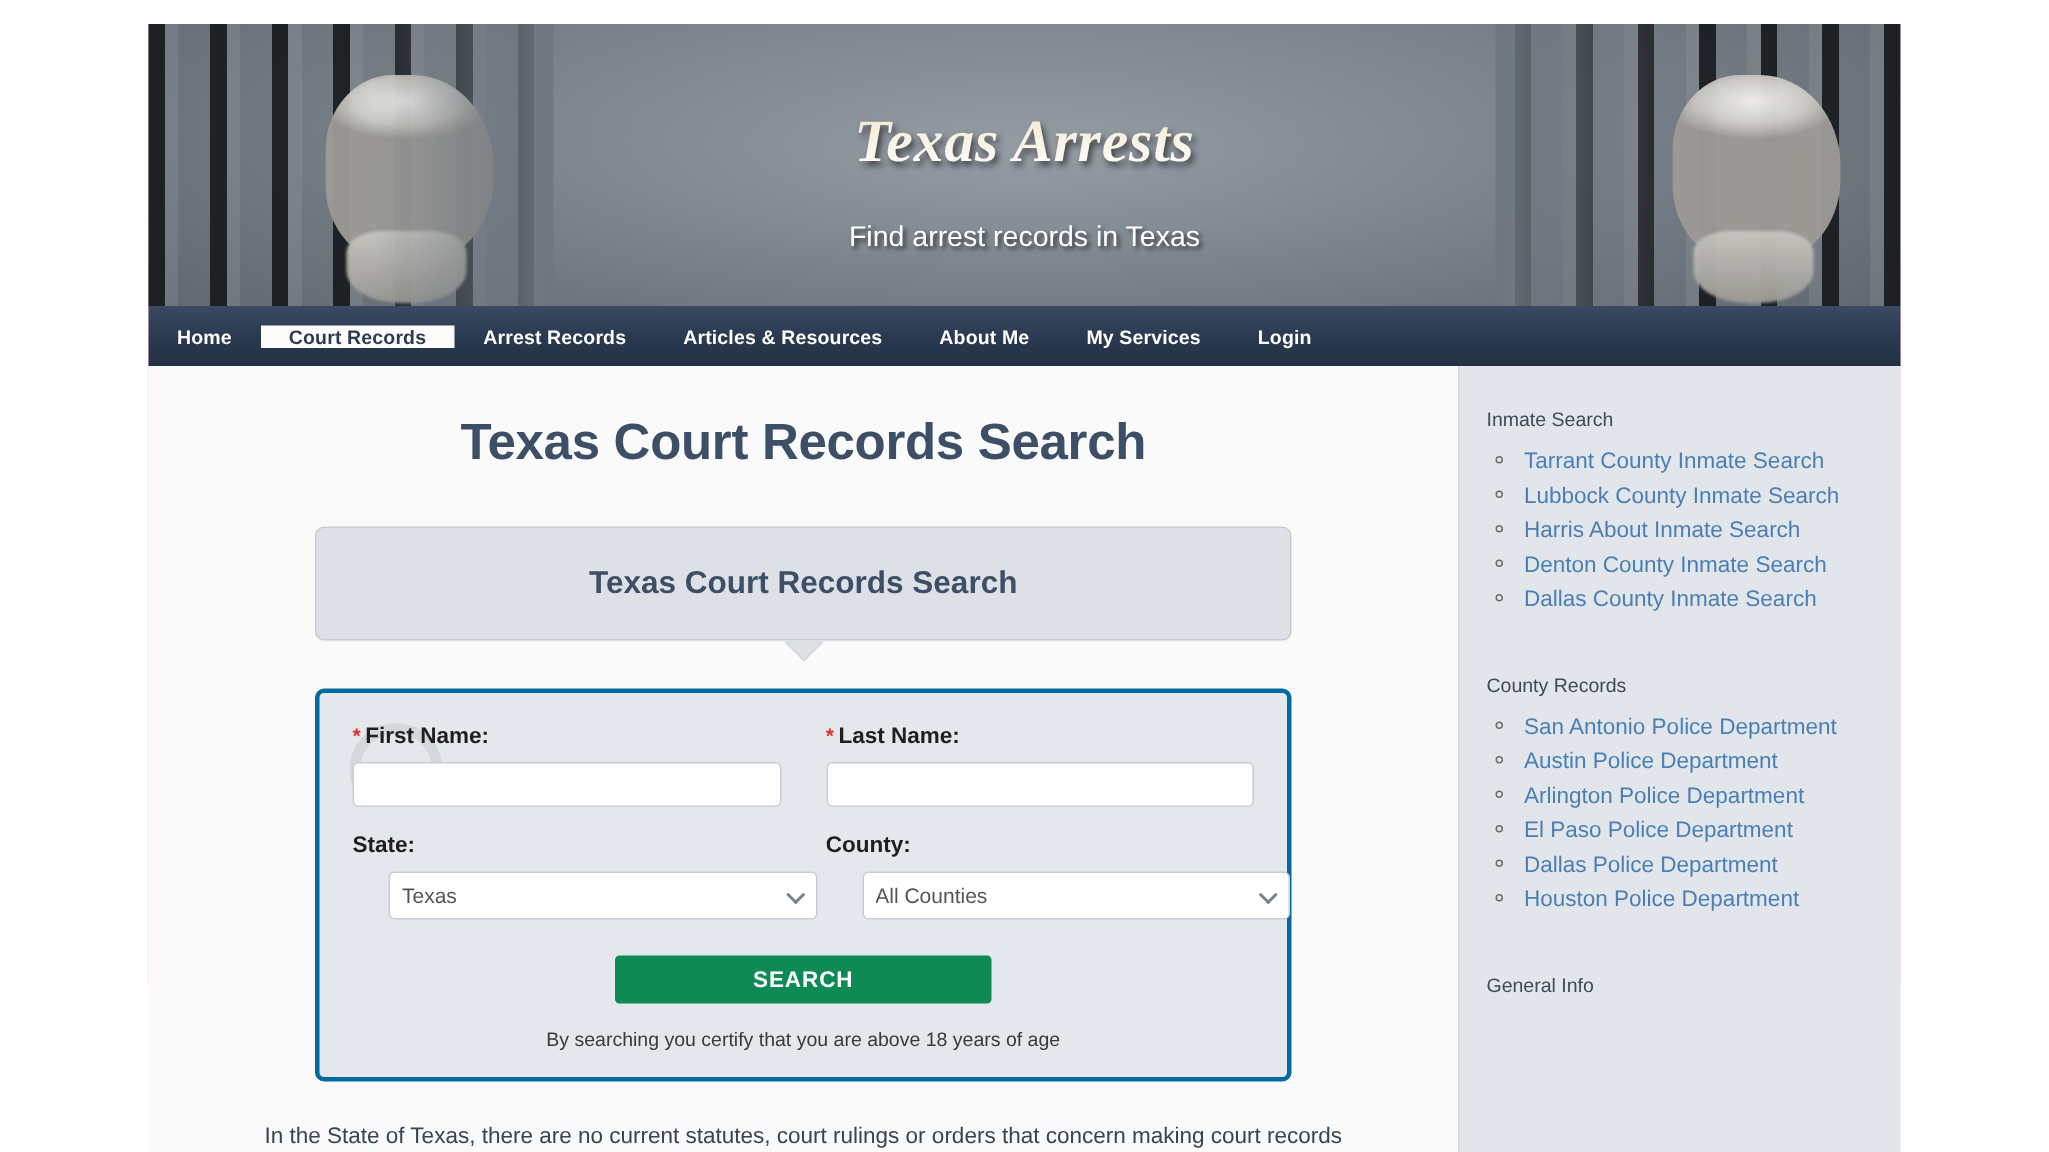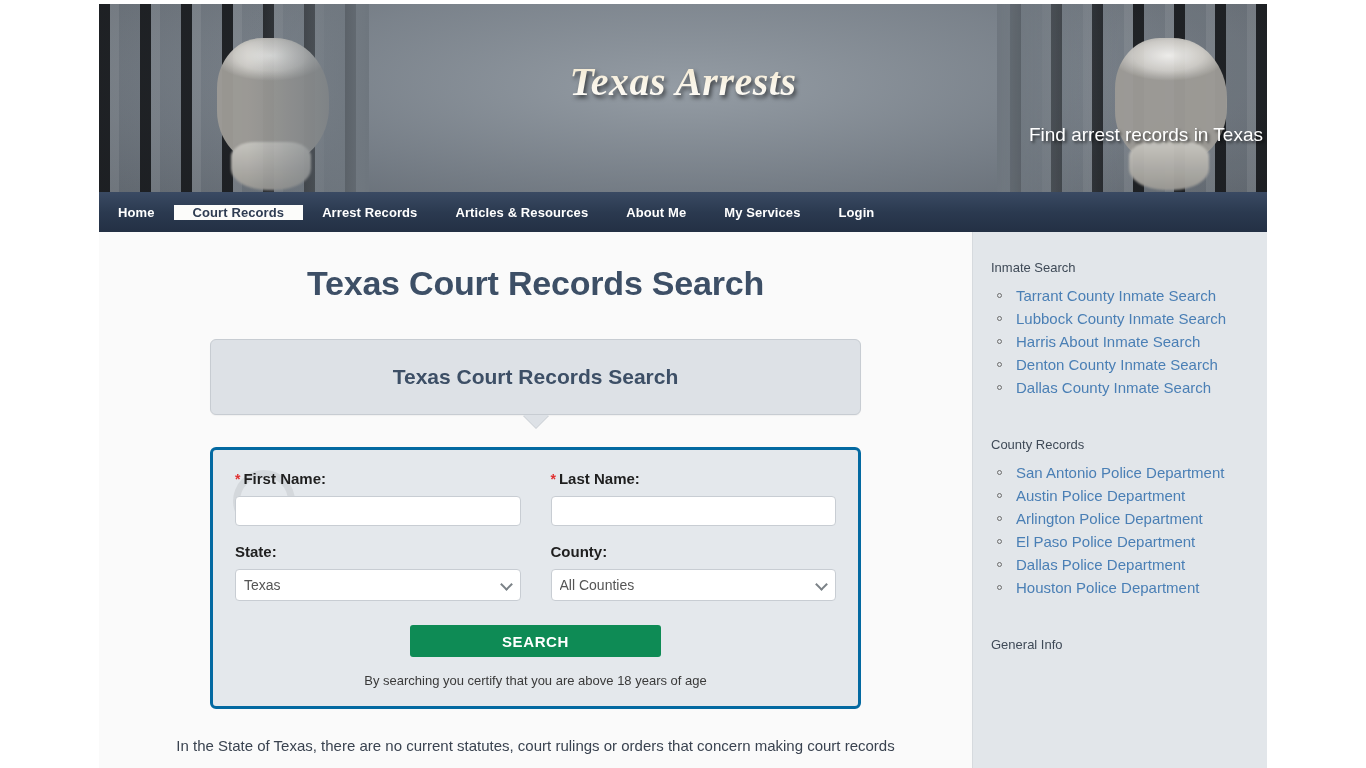--- a/index.html
+++ b/index.html
@@ -11,21 +11,21 @@
     overflow: hidden;
   }
   #page {
     position: relative;
     width: 1366px; height: 768px;
     background: #ffffff;
   }
   
   .container {
     position: absolute;
-    left: 99px; top: 4px;
+    left: 99px; top: 16px;
     width: 1168px;
     height: 640px;
     background: #f9a8d4;
   }
   
   .banner {
     position: relative;
     width: 1168px; height: 188px;
     overflow: hidden;
     background: #6e767e;
@@ -88,27 +88,26 @@
     line-height: 44px;
     letter-spacing: 0.5px;
     background: linear-gradient(180deg, #ffffff 0%, #fdf8e8 42%, #f4ead2 62%, #ffffff 100%);
     -webkit-background-clip: text;
     background-clip: text;
     color: transparent;
     -webkit-text-fill-color: transparent;
     filter: drop-shadow(2px 3px 2px rgba(0,0,0,0.55));
   }
   .site-tagline {
-    margin: 4px;
+    margin: 16px;
     padding-top: 16px;
     font-size: 19px;
     font-weight: normal;
     color: #ffffff;
     text-shadow: 2px 2px 3px rgba(0,0,0,0.6);
-    text-align: right;
   }
   
   .nav {
     position: relative;
     width: 1168px; height: 40px;
     background: linear-gradient(180deg, #3a4a63 0%, #2b3a50 50%, #233044 100%);
     display: flex;
     align-items: center;
   }
   .nav-item {
@@ -220,21 +219,21 @@
     border: 1px solid #c8cdd3;
     border-radius: 4px;
     background: #ffffff;
     font-size: 14px;
     color: #333;
     padding: 0 8px;
     outline: none;
     font-family: "Liberation Sans", sans-serif;
   }
   .field-spacer { height: 17px; }
-  .select-wrap { position: relative; width: 100%; }
+  .select-wrap { position: relative; width: 100%; margin-left: 24px; }
   select.select-input {
     width: 100%;
     height: 32px;
     border: 1px solid #c8cdd3;
     border-radius: 4px;
     background: #ffffff;
     font-size: 14px;
     color: #555;
     padding: 0 28px 0 8px;
     outline: none;

